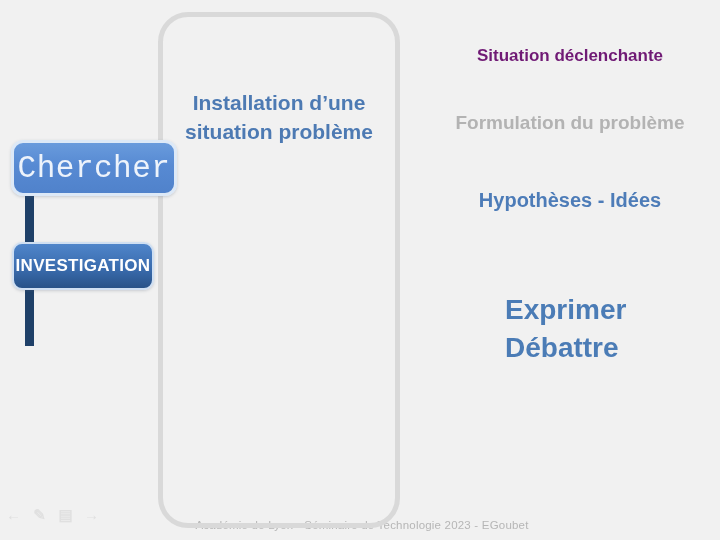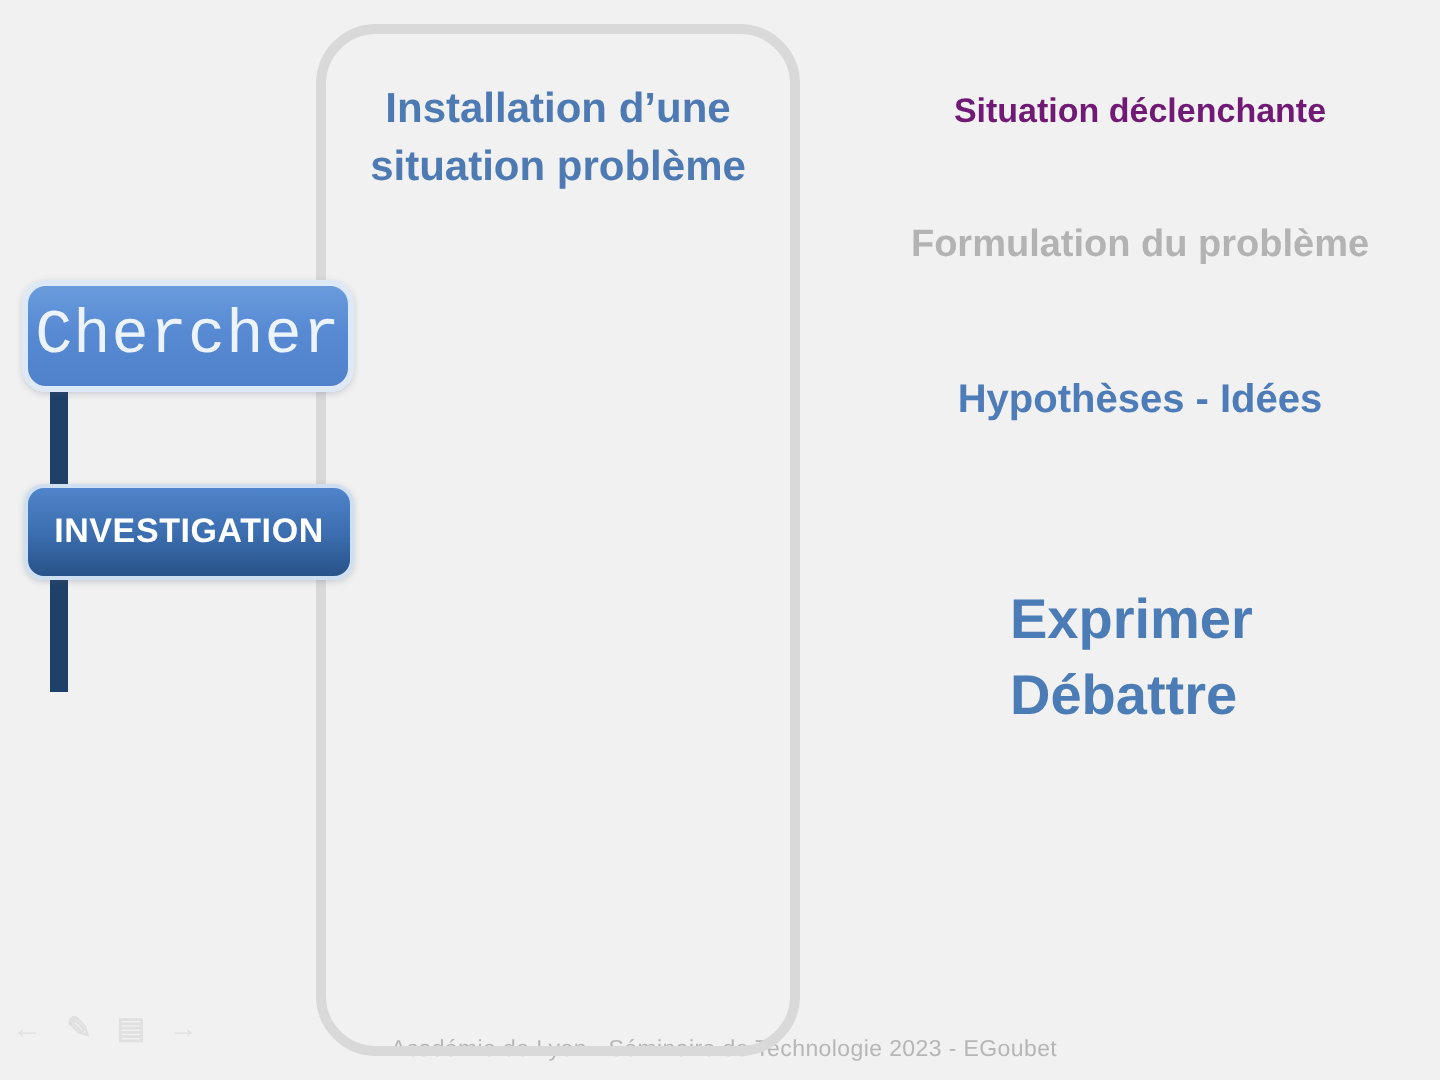--- a/index.html
+++ b/index.html
@@ -47,21 +47,21 @@
     left: 163px;
     top: 40px;
     width: 232px;
     z-index: 3;
     text-align: center;
     font-size: 21px;
     line-height: 29px;
     font-weight: bold;
     color: #4d7ab3;
   }
-  .panel-title .inner { display: inline-block; max-width: 196px; }
+  .panel-title .inner { display: inline-block; max-width: 196px; margin-top: 48px; }
 
   
   .connector {
     position: absolute;
     left: 25px;
     width: 9px;
     background: #1f4068;
     z-index: 3;
   }
   .connector.c1 { top: 194px; height: 52px; }
@@ -86,21 +86,21 @@
     font-family: "Liberation Mono", monospace;
     font-size: 31px;
     color: #edf3fb;
     letter-spacing: 0.5px;
   }
   .step-box.chercher { top: 140px; }
   .step-box.analyser { top: 343px; }
   .step-box.dark {
     left: 12px;
     top: 242px;
-    width: 165px;
+    width: 142px;
     height: 48px;
     background: linear-gradient(180deg, #4f85ca 0%, #3a6cae 55%, #285288 100%);
     border: 2px solid #cfdff2;
     border-radius: 10px;
     font-size: 17px;
     font-weight: bold;
     color: #ffffff;
     letter-spacing: 0.3px;
   }
 

